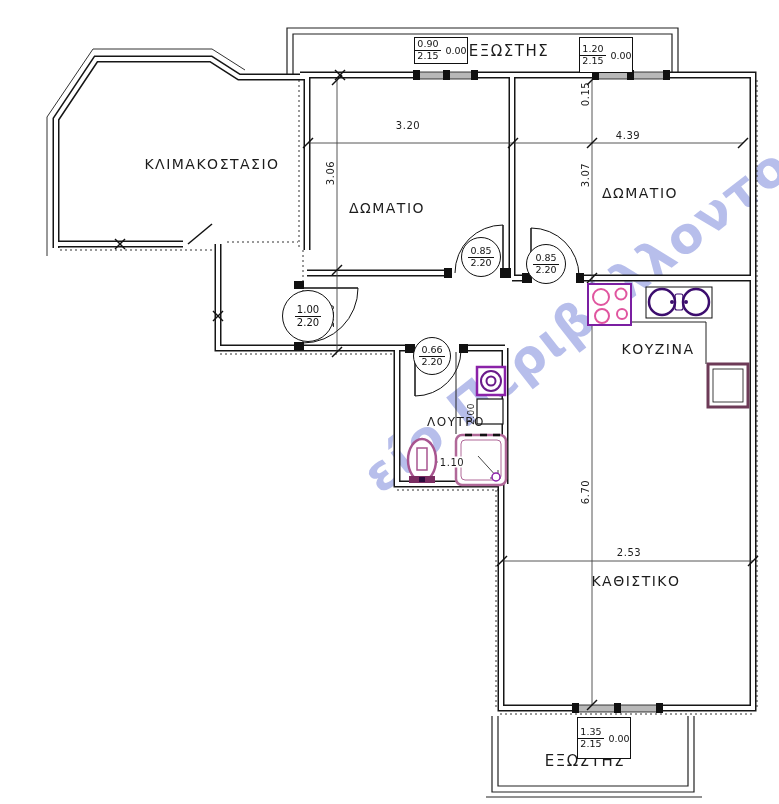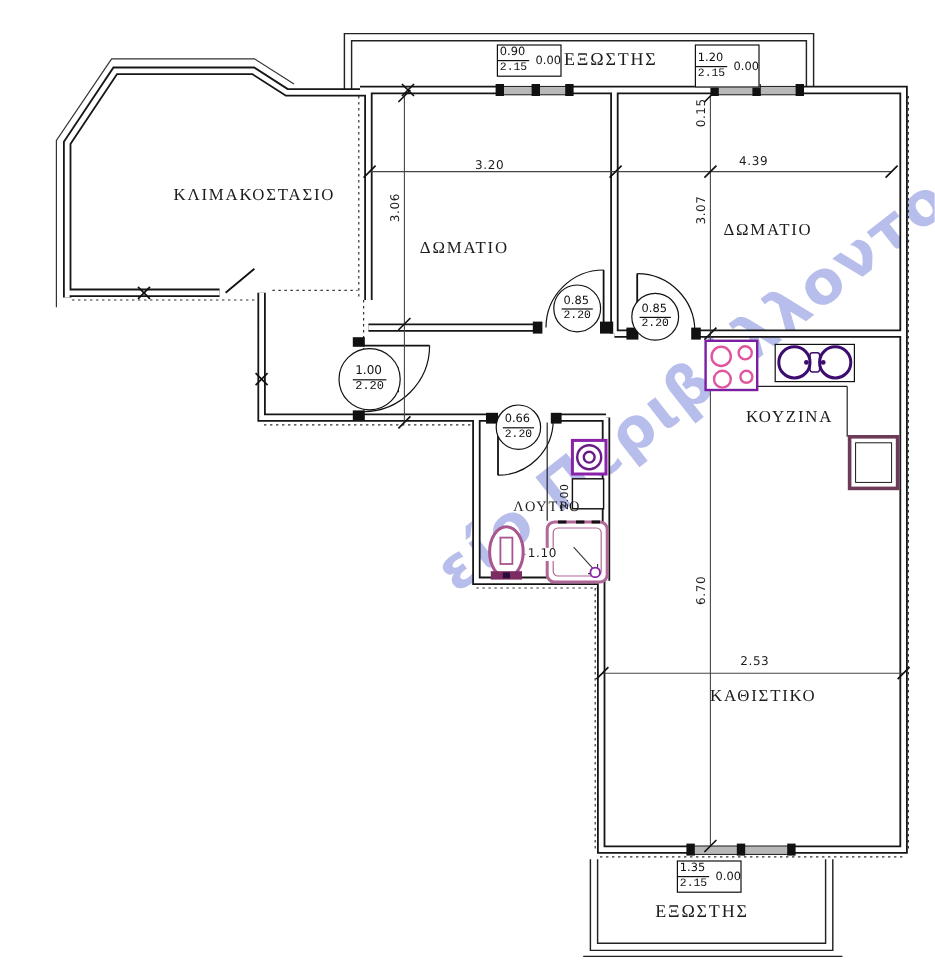--- a/index.html
+++ b/index.html
@@ -1,29 +1,29 @@
 <!DOCTYPE html>
 <html><head>
 <meta charset="utf-8">
 <style>
   html,body{margin:0;padding:0;background:#fff;}
   #plan{position:relative;width:779px;height:804px;background:#fff;overflow:hidden;
         font-family:"DejaVu Sans",sans-serif;}
   #plan svg{position:absolute;left:0;top:0;}
   .lbl{position:absolute;color:#1c1c1c;white-space:nowrap;
        transform:translate(-50%,-50%);}
-  .room-lbl{font-size:14px;letter-spacing:1.5px;font-family:Liberation Serif, serif;}
+  .room-lbl{font-size:14px;letter-spacing:1.5px;}
   .dim-lbl{font-size:10px;letter-spacing:.5px;}
   .v{transform:translate(-50%,-50%) rotate(-90deg);}
   .bgw{background:#fff;padding:0 2px;}
   .circle-lbl{position:absolute;background:#fff;border:1.4px solid #111;border-radius:50%;
        display:flex;align-items:center;justify-content:center;box-sizing:border-box;}
   .frac{font-size:9.5px;line-height:1.15;color:#111;}
   .frac .top{border-bottom:1px solid #111;padding:0 2px;}
-  .frac .bot{padding:0 2px;font-family:Liberation Mono, monospace;}
+  .frac .bot{padding:0 2px;}
   .dim-box{position:absolute;background:#fff;border:1px solid #111;box-sizing:border-box;
        display:flex;align-items:center;justify-content:center;gap:5px;padding:1px 3px;}
   .dim-box .frac{font-size:9.5px;}
   .level{font-size:9.5px;color:#111;}
   #watermark{position:absolute;left:372px;top:452px;width:560px;height:64px;
        transform:rotate(-38deg);transform-origin:left center;
        font-size:50px;letter-spacing:2px;font-weight:bold;
        color:rgba(124,136,218,0.55);pointer-events:none;}
 </style>
 </head>
@@ -201,21 +201,21 @@
 
   <div class="lbl room-lbl" style="left:212px;top:164px">ΚΛΙΜΑΚΟΣΤΑΣΙΟ</div>
   <div class="lbl room-lbl" style="left:387px;top:208px">ΔΩΜΑΤΙΟ</div>
   <div class="lbl room-lbl" style="left:640px;top:193px">ΔΩΜΑΤΙΟ</div>
   <div class="lbl room-lbl" style="left:658px;top:349px">ΚΟΥΖΙΝΑ</div>
   <div class="lbl room-lbl" style="left:456px;top:422px;font-size:12px">ΛΟΥΤΡΟ</div>
   <div class="lbl room-lbl" style="left:636px;top:581px">ΚΑΘΙΣΤΙΚΟ</div>
   <div class="lbl room-lbl" style="left:509px;top:51px;font-size:15px">ΕΞΩΣΤΗΣ</div>
   <div class="lbl room-lbl" style="left:585px;top:761px;font-size:15px">ΕΞΩΣΤΗΣ</div>
 
-  <div class="lbl dim-lbl" style="left:408px;top:138px">3.20</div>
+  <div class="lbl dim-lbl" style="left:408px;top:125px">3.20</div>
   <div class="lbl dim-lbl" style="left:628px;top:135px">4.39</div>
   <div class="lbl dim-lbl v" style="left:330px;top:173px">3.06</div>
   <div class="lbl dim-lbl v" style="left:585px;top:175px">3.07</div>
   <div class="lbl dim-lbl v" style="left:585px;top:94px">0.15</div>
   <div class="lbl dim-lbl v" style="left:330px;top:316px">1.10</div>
   <div class="lbl dim-lbl v" style="left:585px;top:492px">6.70</div>
   <div class="lbl dim-lbl" style="left:629px;top:552px">2.53</div>
   <div class="lbl dim-lbl v" style="left:585px;top:728px">0.15</div>
   <div class="lbl dim-lbl v" style="left:471px;top:414px;font-size:9px">2.00</div>
   <div class="lbl dim-lbl bgw" style="left:452px;top:462px">1.10</div>
@@ -252,21 +252,21 @@
       </div>
     <span class="level">0.00</span>
   </div>
   <div class="dim-box" style="left:579px;top:37px;width:54px;height:36px">
     <div class="frac">
         <div class="top">1.20</div>
         <div class="bot">2.15</div>
       </div>
     <span class="level">0.00</span>
   </div>
-  <div class="dim-box" style="left:564px;top:717px;width:54px;height:27px">
+  <div class="dim-box" style="left:577px;top:717px;width:54px;height:42px">
     <div class="frac">
         <div class="top">1.35</div>
         <div class="bot">2.15</div>
       </div>
     <span class="level">0.00</span>
   </div>
 
 </div>
 
 </body></html>

